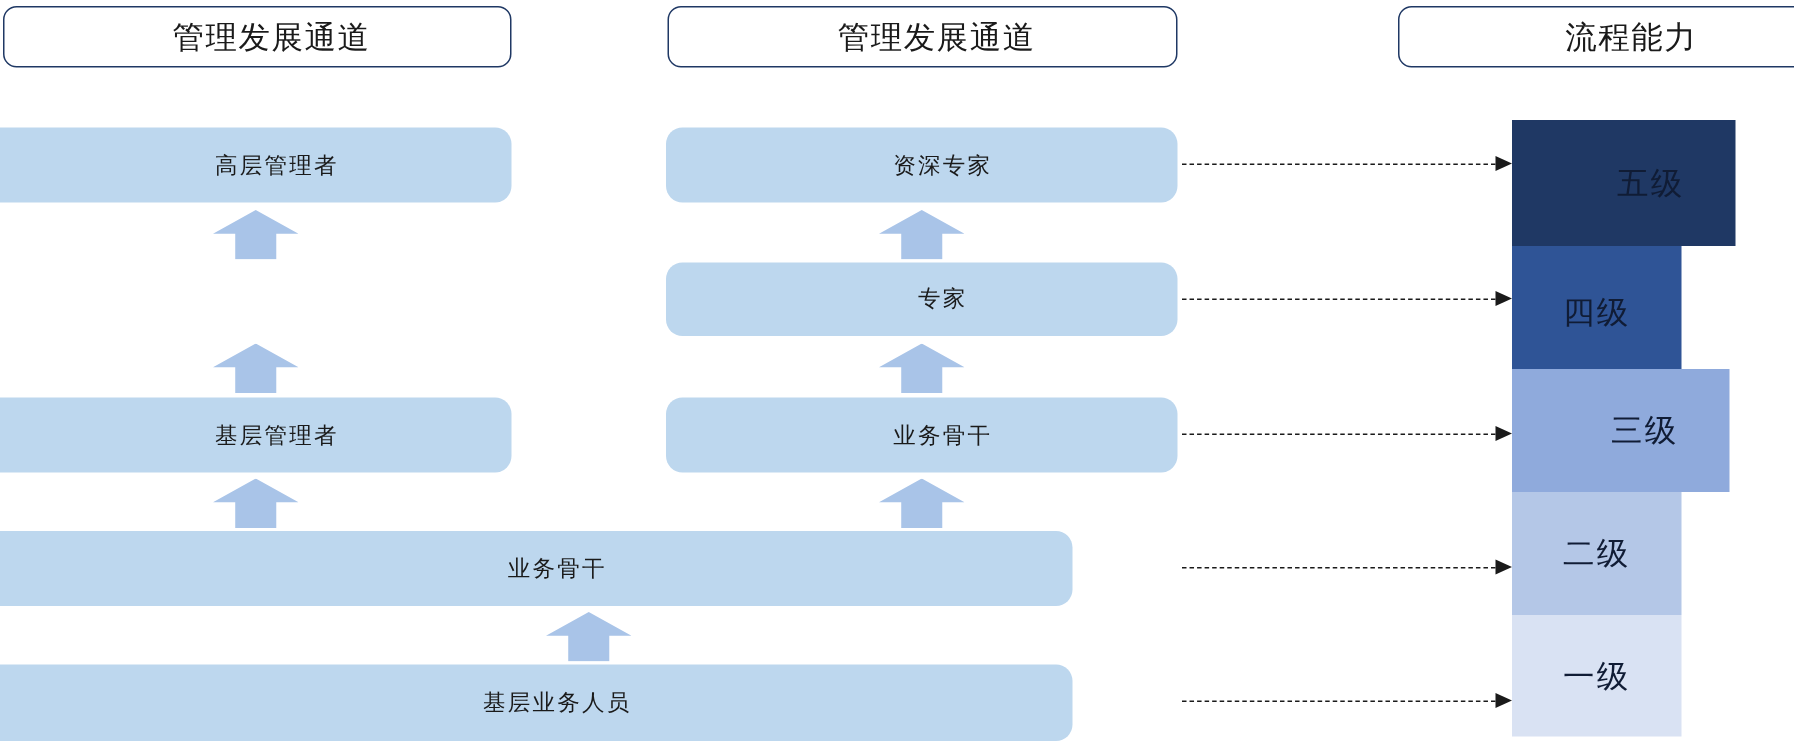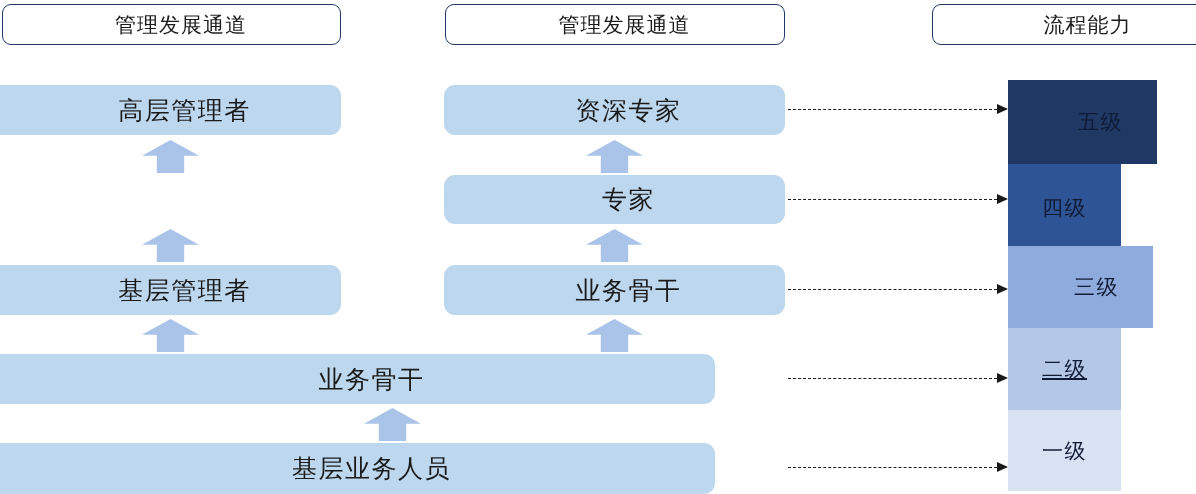--- a/index.html
+++ b/index.html
@@ -34,21 +34,21 @@
   #hdr-process { left: 932px; width: 292px; }
 
   
   .rowbox {
     position: absolute;
     background: var(--box_fill, #BDD7EE);
     border-radius: 11px;
     display: flex;
     align-items: center;
     justify-content: center;
-    font-size: 25px;
+    font-size: 15px;
     color: var(--text, #1a1a1a);
     letter-spacing: 1.5px;
     box-sizing: border-box;
     padding-left: 28px;
   }
   .flush-left { border-top-left-radius: 0; border-bottom-left-radius: 0; }
 
   .col-left  { left: 0;     width: 341px; }
   .col-mid   { left: 444px; width: 341px; }
   .col-wide  { left: 0;     width: 715px; }
@@ -143,16 +143,16 @@
   <div class="connector" style="top:378px;">
       <span class="head"></span>
     </div>
   <div class="connector" style="top:467px;">
       <span class="head"></span>
     </div>
 
   <div class="level" id="lvl5" style="background-color: rgb(31, 56, 100);">五级</div>
   <div class="level" id="lvl4" style="background-color: rgb(47, 84, 150);">四级</div>
   <div class="level" id="lvl3" style="background-color: rgb(143, 170, 220);">三级</div>
-  <div class="level" id="lvl2" style="background-color: rgb(180, 199, 231); text-decoration: underline;">二级</div>
+  <div class="level" id="lvl2" style="background-color: rgb(180, 199, 231);">二级</div>
   <div class="level" id="lvl1" style="background-color: rgb(217, 226, 243);">一级</div>
 
 </div>
 
 </body></html>

